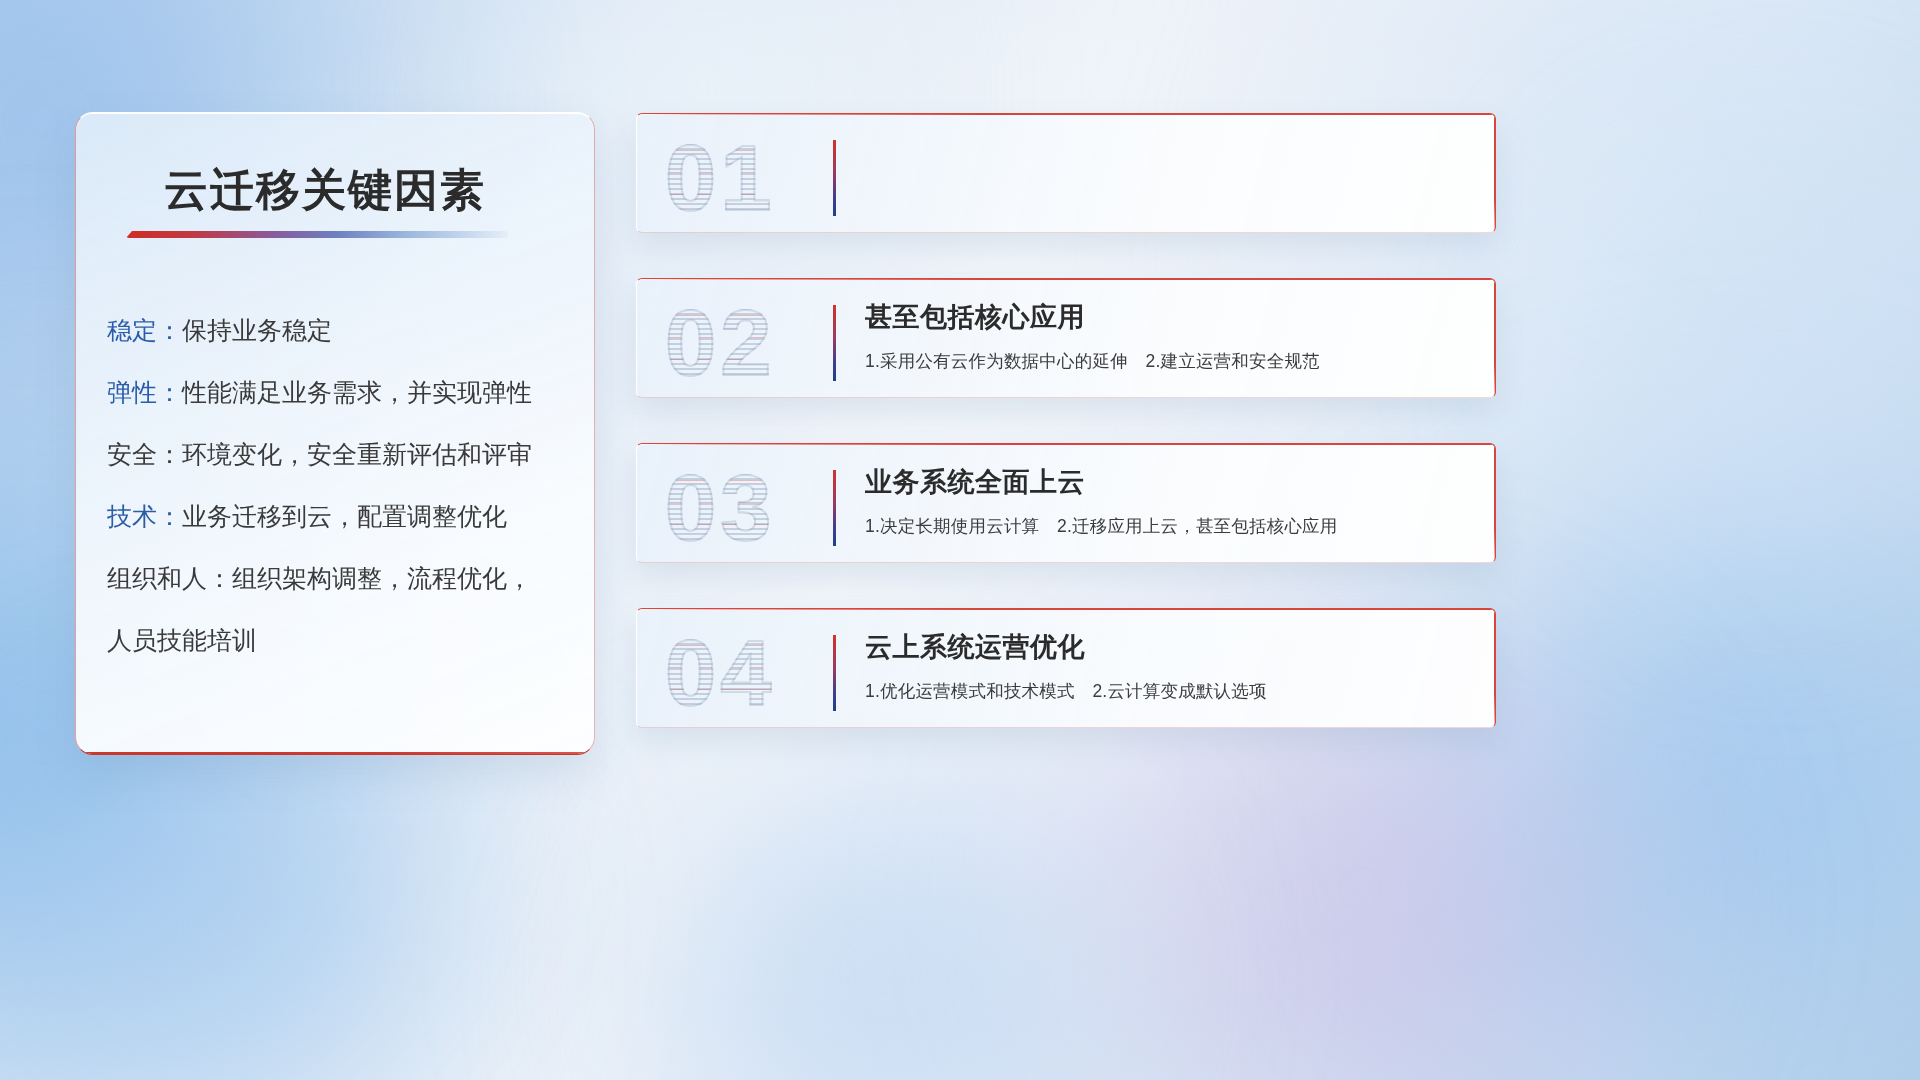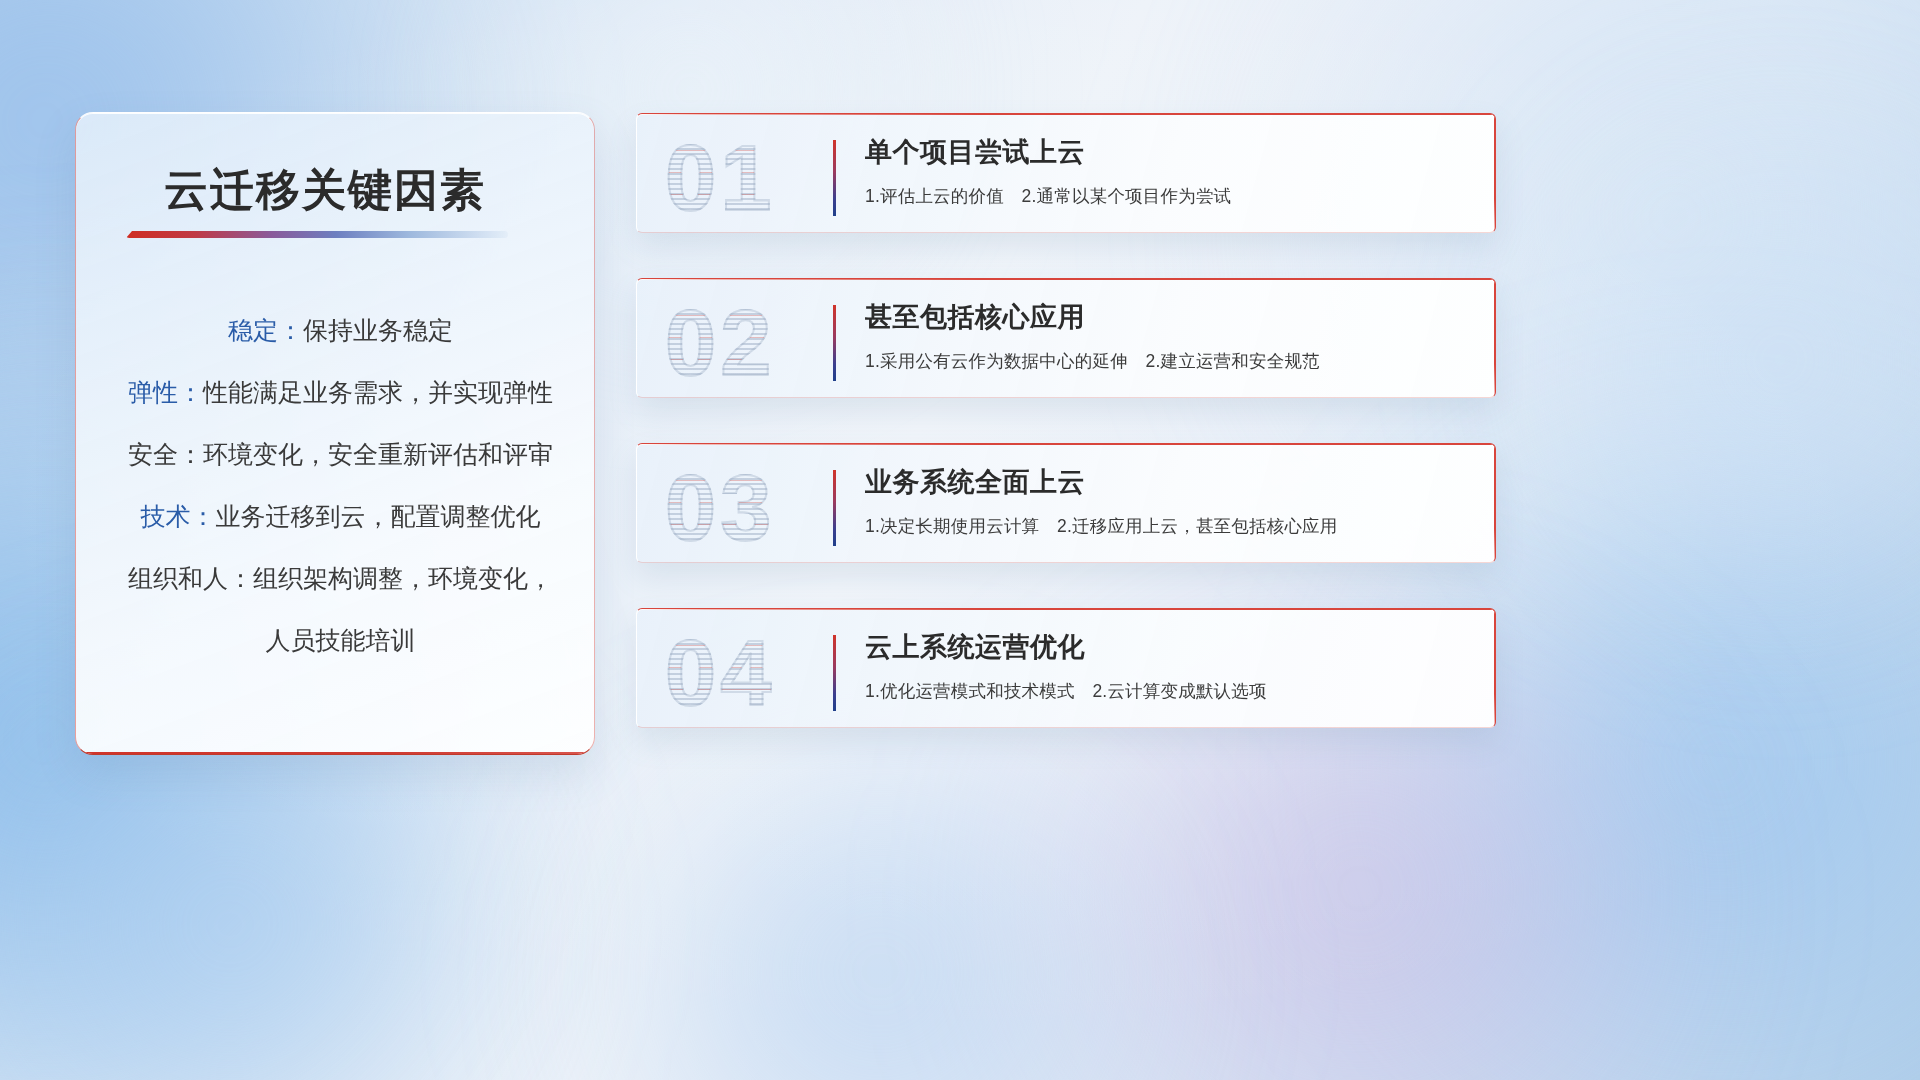--- a/index.html
+++ b/index.html
@@ -85,21 +85,20 @@
 
   #factor-list {
     position:absolute; left:31px; top:205px; right:20px;
   }
   .factor-row {
     display:block;
     font-size:25px; line-height:1;
     margin-bottom:37px;
     white-space:nowrap;
     color:#3a3a3a;
-    text-align:center;
   }
   .factor-row:last-child { margin-bottom:0; }
   .f-label { font-weight:400; }
   .f-label.blue { color:#2a5ca8; }
   .f-label.gray { color:#3a3a3a; }
   .f-text { color:#3a3a3a; }
 
   
   #cards { position:absolute; left:636px; top:113px; width:860px; }
   .card {
@@ -197,34 +196,30 @@
 <div id="stage">
 
   <section id="left-panel">
     <h1 id="panel-title">云迁移关键因素</h1>
     <div id="title-rule"></div>
     <div id="factor-list">
         <div class="factor-row"><span class="f-label blue">稳定：</span><span class="f-text">保持业务稳定</span></div>
         <div class="factor-row"><span class="f-label blue">弹性：</span><span class="f-text">性能满足业务需求，并实现弹性</span></div>
         <div class="factor-row"><span class="f-label gray">安全：</span><span class="f-text">环境变化，安全重新评估和评审</span></div>
         <div class="factor-row"><span class="f-label blue">技术：</span><span class="f-text">业务迁移到云，配置调整优化</span></div>
-        <div class="factor-row"><span class="f-label gray">组织和人：</span><span class="f-text">组织架构调整，环境变化，</span></div>
+        <div class="factor-row"><span class="f-label gray">组织和人：</span><span class="f-text">组织架构调整，流程优化，</span></div>
         <div class="factor-row"><span class="f-label gray"></span><span class="f-text">人员技能培训</span></div>
       </div>
   </section>
 
   <section id="cards">
       <article class="card">
         <div class="card-num">01</div>
         <div class="num-tint">01</div>
         <div class="card-divider"></div>
-        <div class="card-body">
-          <div class="card-title">单个项目尝试上云</div>
-          <div class="card-sub">1.评估上云的价值　2.通常以某个项目作为尝试</div>
-        </div>
       </article>
       <article class="card">
         <div class="card-num">02</div>
         <div class="num-tint">02</div>
         <div class="card-divider"></div>
         <div class="card-body">
           <div class="card-title">甚至包括核心应用</div>
           <div class="card-sub">1.采用公有云作为数据中心的延伸　2.建立运营和安全规范</div>
         </div>
       </article>

